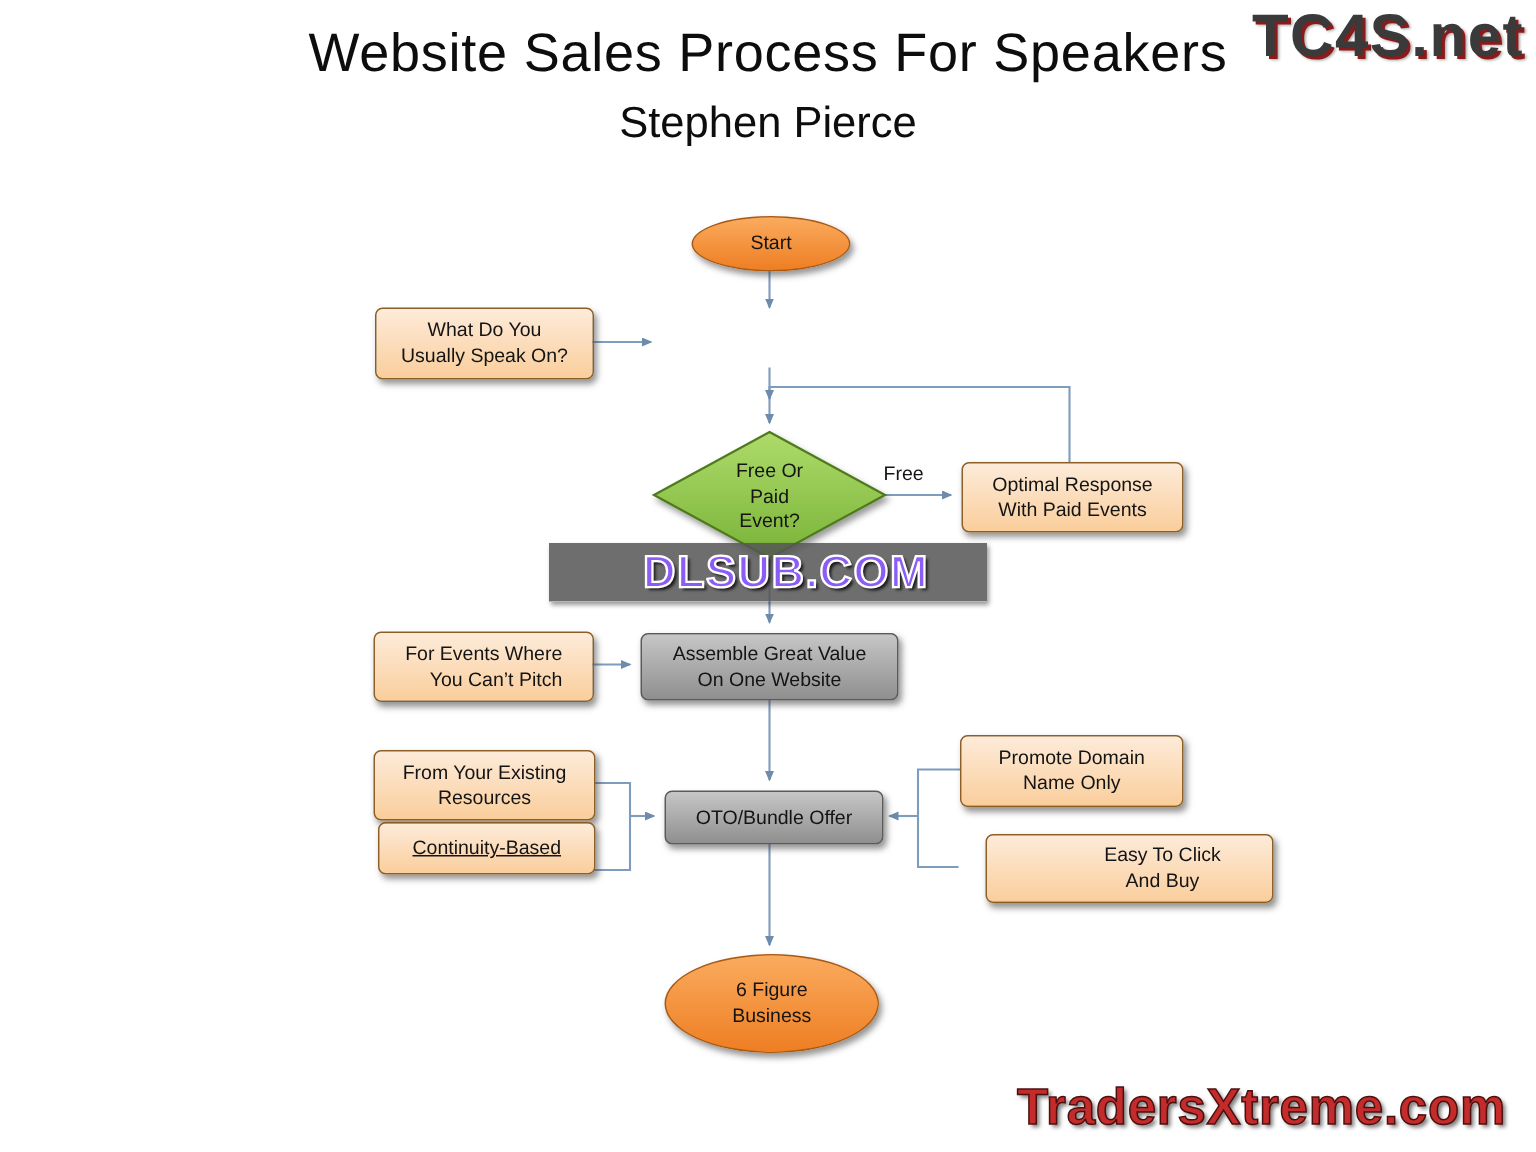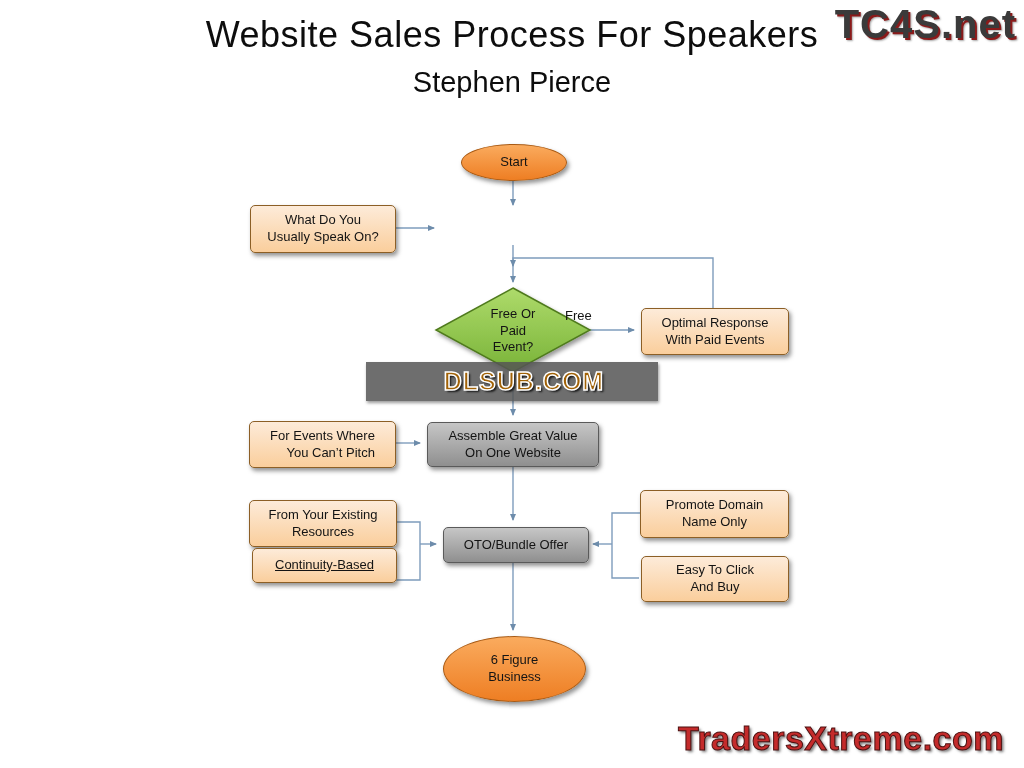--- a/index.html
+++ b/index.html
@@ -10,21 +10,21 @@
          font-size:36px;color:#0d0d0d;letter-spacing:0.5px;}
   .subtitle{position:absolute;left:0;top:66px;width:1024px;text-align:center;
             font-size:29px;color:#0d0d0d;}
 
   .wm-top-right{position:absolute;top:2px;right:8px;font-size:40px;font-weight:bold;
                 color:#3a3a3a;text-shadow:2px 2px 0 #8b1a1a, 3px 3px 2px rgba(0,0,0,.35);
                 letter-spacing:1px;}
   .wm-center{position:absolute;left:366px;top:362px;width:292px;height:39px;
              background:rgba(85,85,85,0.85);display:flex;align-items:center;justify-content:center;
              box-shadow:1px 2px 3px rgba(0,0,0,.4);z-index:30;}
-  .wm-center span{font-size:25px;font-weight:bold;color:#a16207;letter-spacing:1px;
+  .wm-center span{font-size:30px;font-weight:bold;color:#8b5cf6;letter-spacing:1px;
                   -webkit-text-stroke:1.5px #ffffff;text-shadow:2px 2px 2px #1a1a1a;margin-left:24px;}
   .wm-bottom-right{position:absolute;top:719px;right:20px;font-size:34px;font-weight:bold;
                    color:#c42b2b;-webkit-text-stroke:1px #4a0f0f;
                    text-shadow:2px 2px 3px rgba(0,0,0,.55);letter-spacing:0.5px;}
 
   svg.connectors{position:absolute;left:0;top:0;z-index:5;}
 
   .node{position:absolute;z-index:10;display:flex;align-items:center;justify-content:center;
         text-align:center;font-size:13px;line-height:1.3;color:#141414;white-space:pre-line;}
   .rounded{border-radius:5px;}
@@ -84,42 +84,42 @@
   <div class="node orange-ellipse" style="left:461px;top:144px;width:104px;height:35px;">Start</div>
 
 
   <div class="node peach rounded" style="left:250px;top:205px;width:144px;height:46px;">What Do You
 Usually Speak On?</div>
 
   <div class="node diamond-label" style="left:448px;top:298px;width:130px;height:66px;">Free Or
 Paid
 Event?</div>
 
-  <div class="edge-label" style="left:565px;top:308px;text-align:right;">Free</div>
+  <div class="edge-label" style="left:589px;top:308px;text-align:right;">Free</div>
 
   <div class="node peach rounded" style="left:641px;top:308px;width:146px;height:45px;">Optimal Response
 With Paid Events</div>
 
   <div class="node gray rounded" style="left:427px;top:422px;width:170px;height:43px;">Assemble Great Value
 On One Website</div>
 
   <div class="node peach rounded" style="left:249px;top:421px;width:145px;height:45px;text-align:right;">For Events Where
 You Can’t Pitch</div>
 
   <div class="node gray rounded" style="left:443px;top:527px;width:144px;height:34px;">OTO/Bundle Offer</div>
 
   <div class="node peach rounded" style="left:249px;top:500px;width:146px;height:45px;">From Your Existing
 Resources</div>
 
   <div class="node peach rounded" style="left:252px;top:548px;width:143px;height:33px;text-decoration:underline;">Continuity-Based</div>
 
   <div class="node peach rounded" style="left:640px;top:490px;width:147px;height:46px;">Promote Domain
 Name Only</div>
 
-  <div class="node peach rounded" style="left:641px;top:556px;width:146px;height:44px;">Easy To Click
+  <div class="node peach rounded" style="left:657px;top:556px;width:146px;height:44px;padding-left:44px;">Easy To Click
 And Buy</div>
 
   <div class="node orange-ellipse" style="left:443px;top:636px;width:141px;height:64px;">6 Figure
 Business</div>
 
   <div class="wm-center">
     <span>DLSUB.COM</span>
   </div>
 
   <div class="wm-bottom-right">TradersXtreme.com</div>

